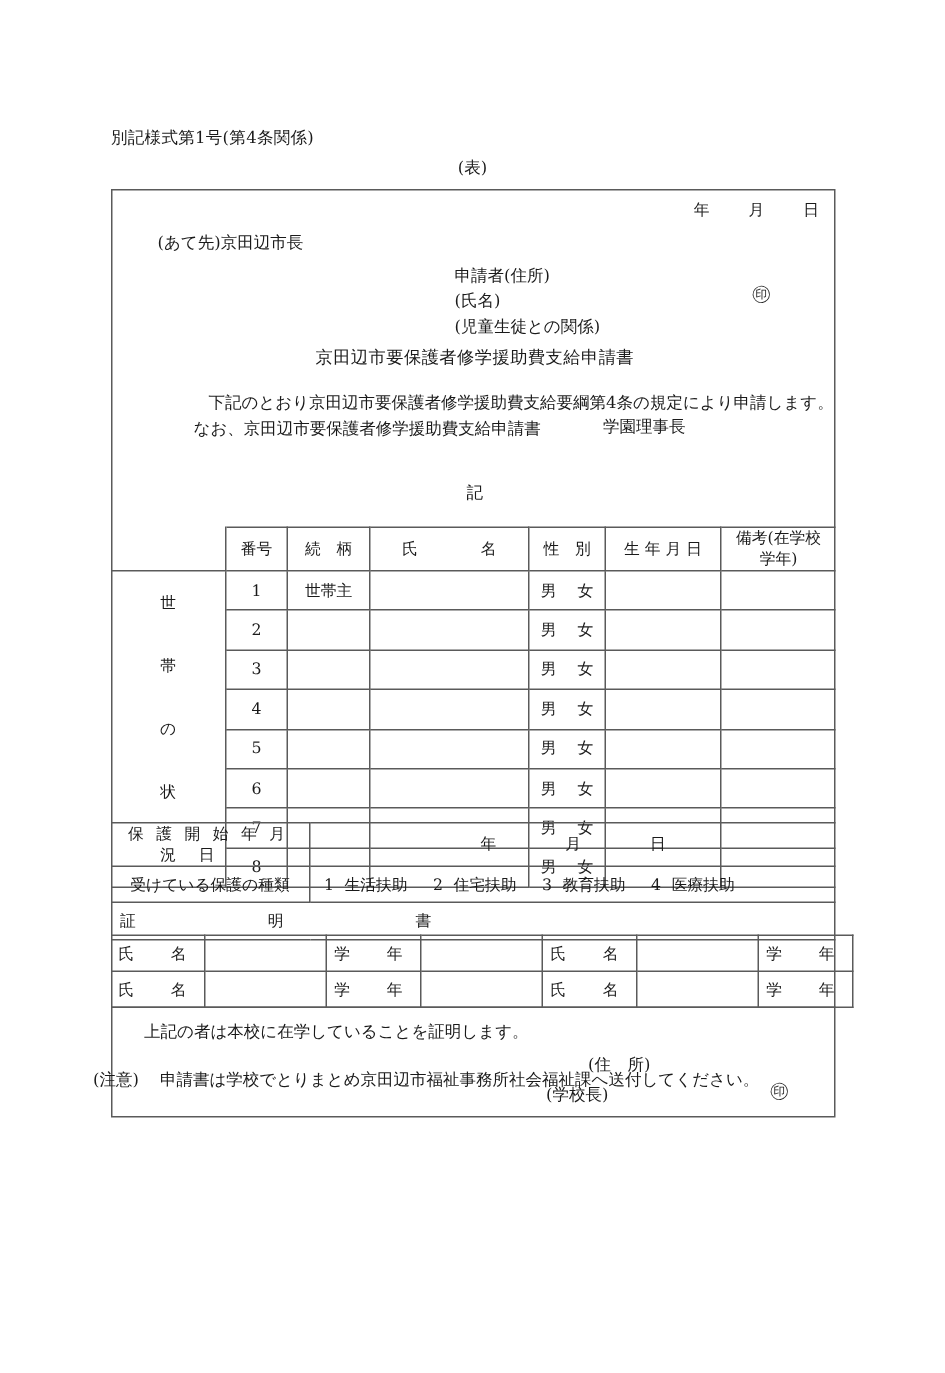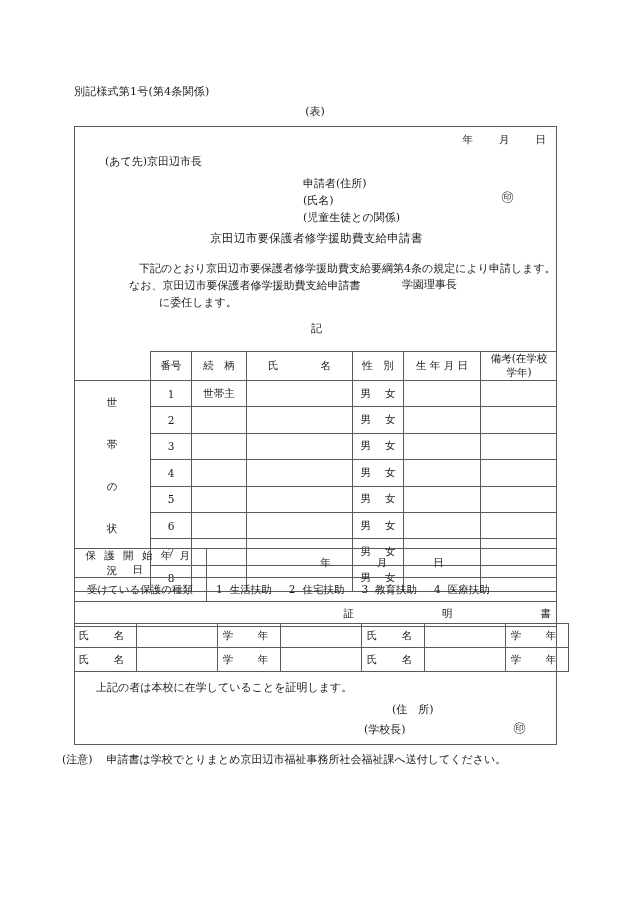--- a/index.html
+++ b/index.html
@@ -180,21 +180,21 @@
   .prot-date {
     text-align: center;
     letter-spacing: 0;
   }
   .prot-date .dy { margin-right: 46px; }
   .prot-date .dm { margin-right: 46px; }
   .kinds { font-size: 10.5px; white-space: nowrap; }
   .kinds .num { margin: 0 7px 0 3px; }
   .kinds .kindgap { display: inline-block; width: 14px; }
   .shoumei-row td {
-    text-align: right;
+    text-align: left;
     letter-spacing: 0;
     height: 24px;
   }
   .shoumei-row .sp { display: inline-block; }
   .shoumei-row .s1 { margin-right: 88px; }
   .shoumei-row .s2 { margin-right: 88px; }
   
   .cert-table {
     position: absolute;
     left: -1px; top: 496px;
@@ -244,21 +244,21 @@
   }
   .seal-2 {
     position: absolute;
     left: 439px; top: 49px;
     font-size: 13px;
     line-height: 1;
   }
   
   .footnote {
     position: absolute;
-    left: 62px; top: 752px;
+    left: 62px; top: 712px;
     font-size: 11px;
     white-space: nowrap;
   }
   .footnote .fn-gap { display: inline-block; width: 14px; }
 </style>
 </head>
 <body>
 
 <div class="page">
 
@@ -278,21 +278,20 @@
       <div>(氏名)</div>
       <div>(児童生徒との関係)</div>
     </div>
     <div class="seal-1">㊞</div>
 
     <div class="form-title">京田辺市要保護者修学援助費支給申請書</div>
 
     <div class="body-text">
       <div class="l1">下記のとおり京田辺市要保護者修学援助費支給要綱第4条の規定により申請します。</div>
       <div class="l2">なお、京田辺市要保護者修学援助費支給申請書</div>
-      <div class="l3">に委任します。</div>
     </div>
     <div class="gakuen">学園理事長</div>
 
     <div class="ki-mark">記</div>
 
     <table class="hh-table">
       <tbody>
           <tr>
         <td class="corner-blank"></td>
         <td style="width:40px">番号</td>

